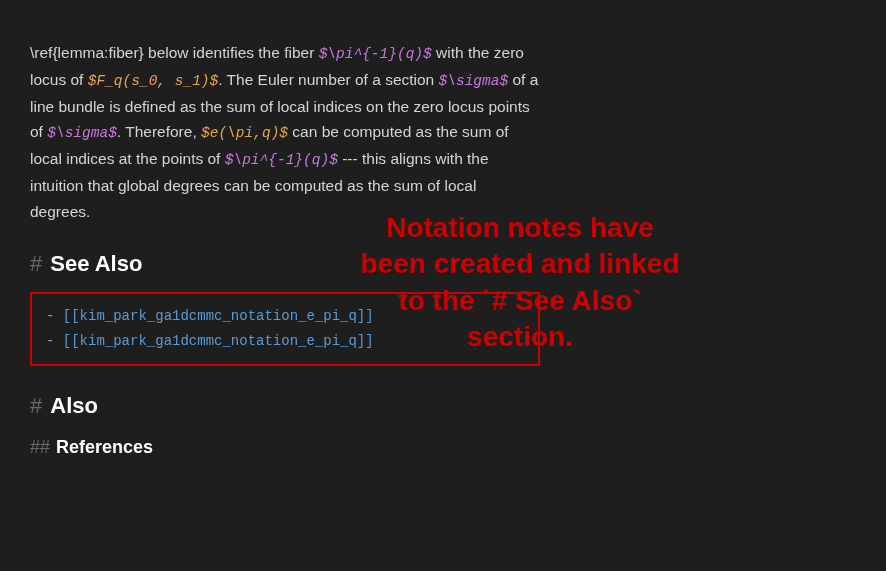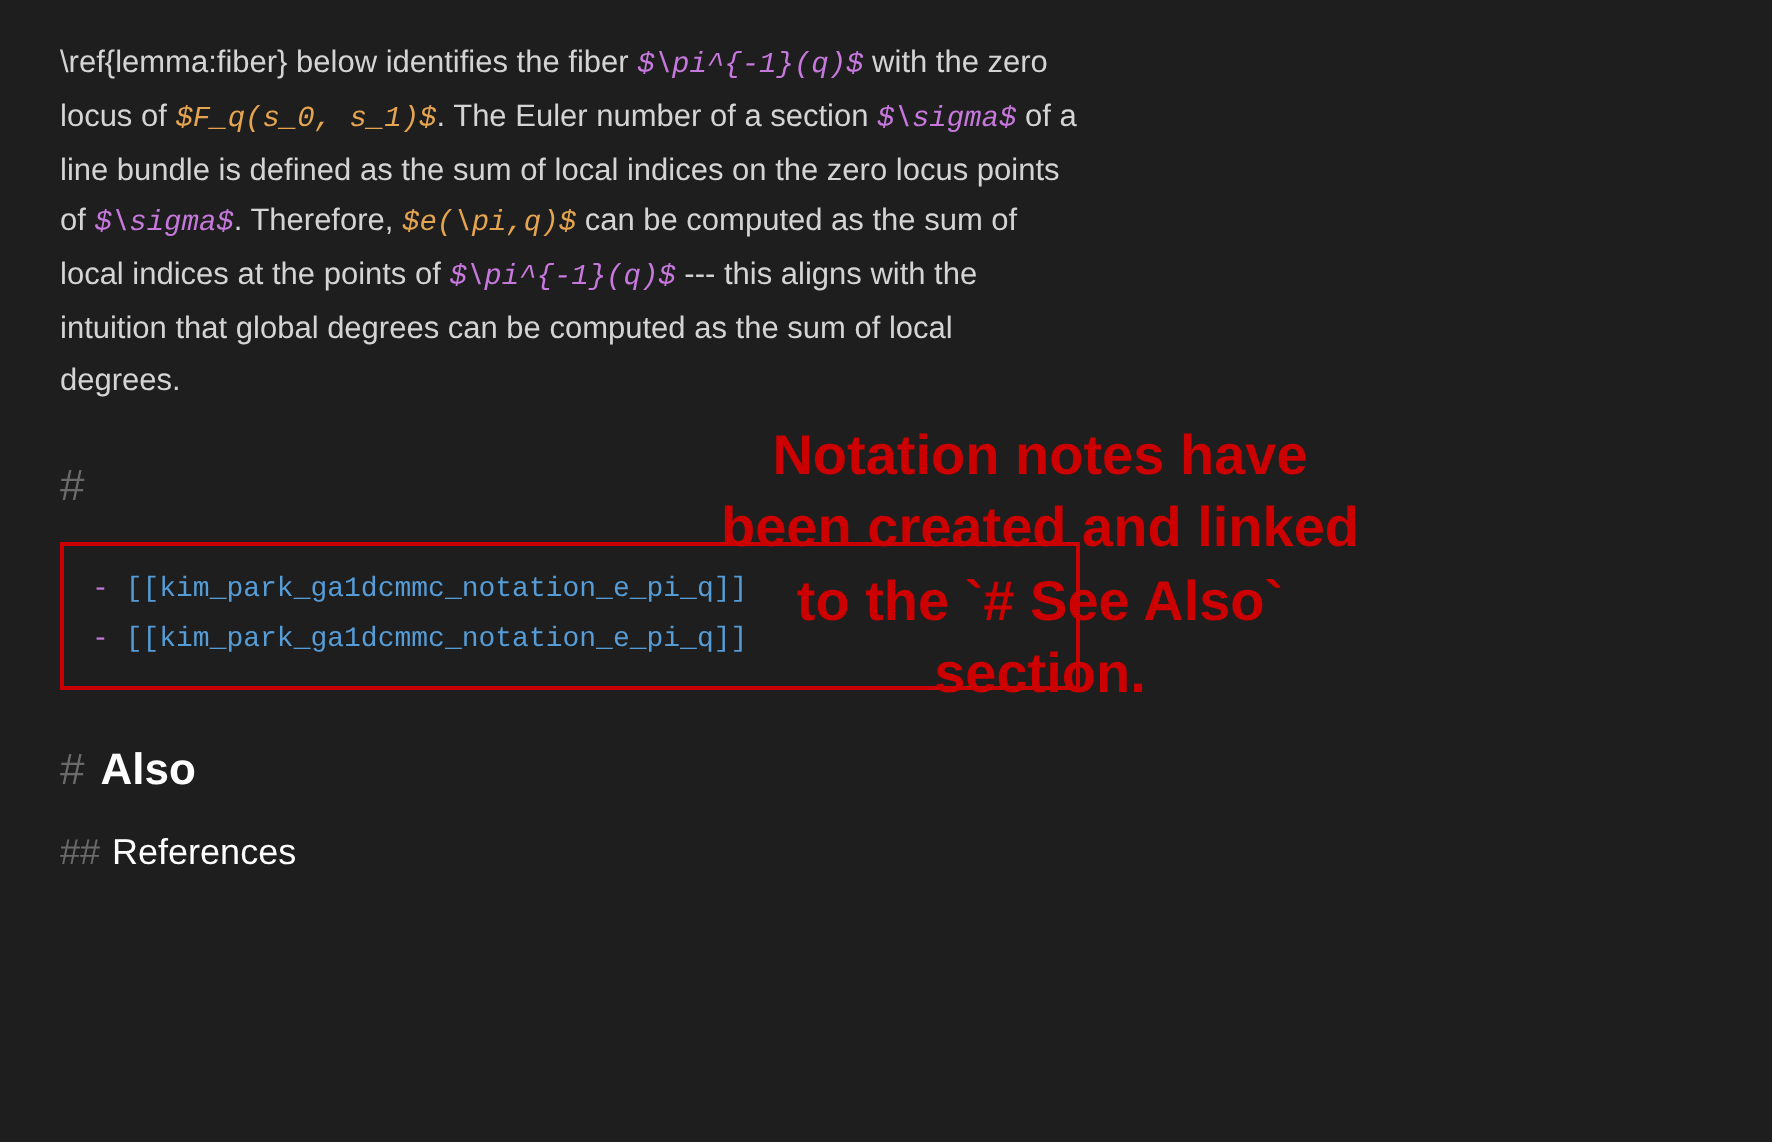--- a/index.html
+++ b/index.html
@@ -10,21 +10,21 @@
       font-size: 16px;
       line-height: 1.6;
       width: 886px;
       min-height: 571px;
       overflow: hidden;
     }
     .page-container {
       width: 708px;
       min-height: 571px;
       background: #1e1e1e;
-      padding: 19px 30px;
+      padding: 40px 30px;
       position: relative;
     }
     .main-text {
       color: #d4d4d4;
       font-size: 15.5px;
       line-height: 1.65;
       max-width: 510px;
     }
     .math-inline {
       color: #c678dd;
@@ -82,21 +82,21 @@
       margin-top: 6px;
     }
     .sub-hash {
       color: #6a6a6a;
       font-size: 18px;
       font-weight: normal;
     }
     .sub-heading-text {
       color: #ffffff;
       font-size: 18px;
-      font-weight: normal;
+      font-weight: bold;
     }
     
     .annotation {
       position: absolute;
       top: 210px;
       right: 18px;
       color: #cc0000;
       font-size: 28px;
       font-weight: bold;
       line-height: 1.3;
@@ -108,20 +108,21 @@
 <body>
 
 <div class="page-container">
 
   <div class="main-text">
     <span>\ref{lemma:fiber} below identifies the fiber </span><span class="math-inline">$\pi^{-1}(q)$</span><span> with the zero locus of </span><span class="math-inline orange">$F_q(s_0,  s_1)$</span><span>. The Euler number of a section </span><span class="math-inline">$\sigma$</span><span> of a line bundle is defined as the sum of local indices on the zero locus points of </span><span class="math-inline">$\sigma$</span><span>. Therefore, </span><span class="math-inline orange">$e(\pi,q)$</span><span> can be computed as the sum of local indices at the points of </span><span class="math-inline">$\pi^{-1}(q)$</span><span> --- this aligns with the intuition that global degrees can be computed as the sum of local degrees.</span>
   </div>
 
   <div class="section-heading">
     <span class="heading-hash">#</span>
+    <span class="heading-text">See Also</span>
   </div>
 
   <div class="see-also-box">
     <div class="see-also-item">
       <span>- </span><span class="link-text">[[kim_park_ga1dcmmc_notation_e_pi_q]]</span>
     </div>
     <div class="see-also-item">
       <span>- </span><span class="link-text">[[kim_park_ga1dcmmc_notation_e_pi_q]]</span>
     </div>
   </div>

